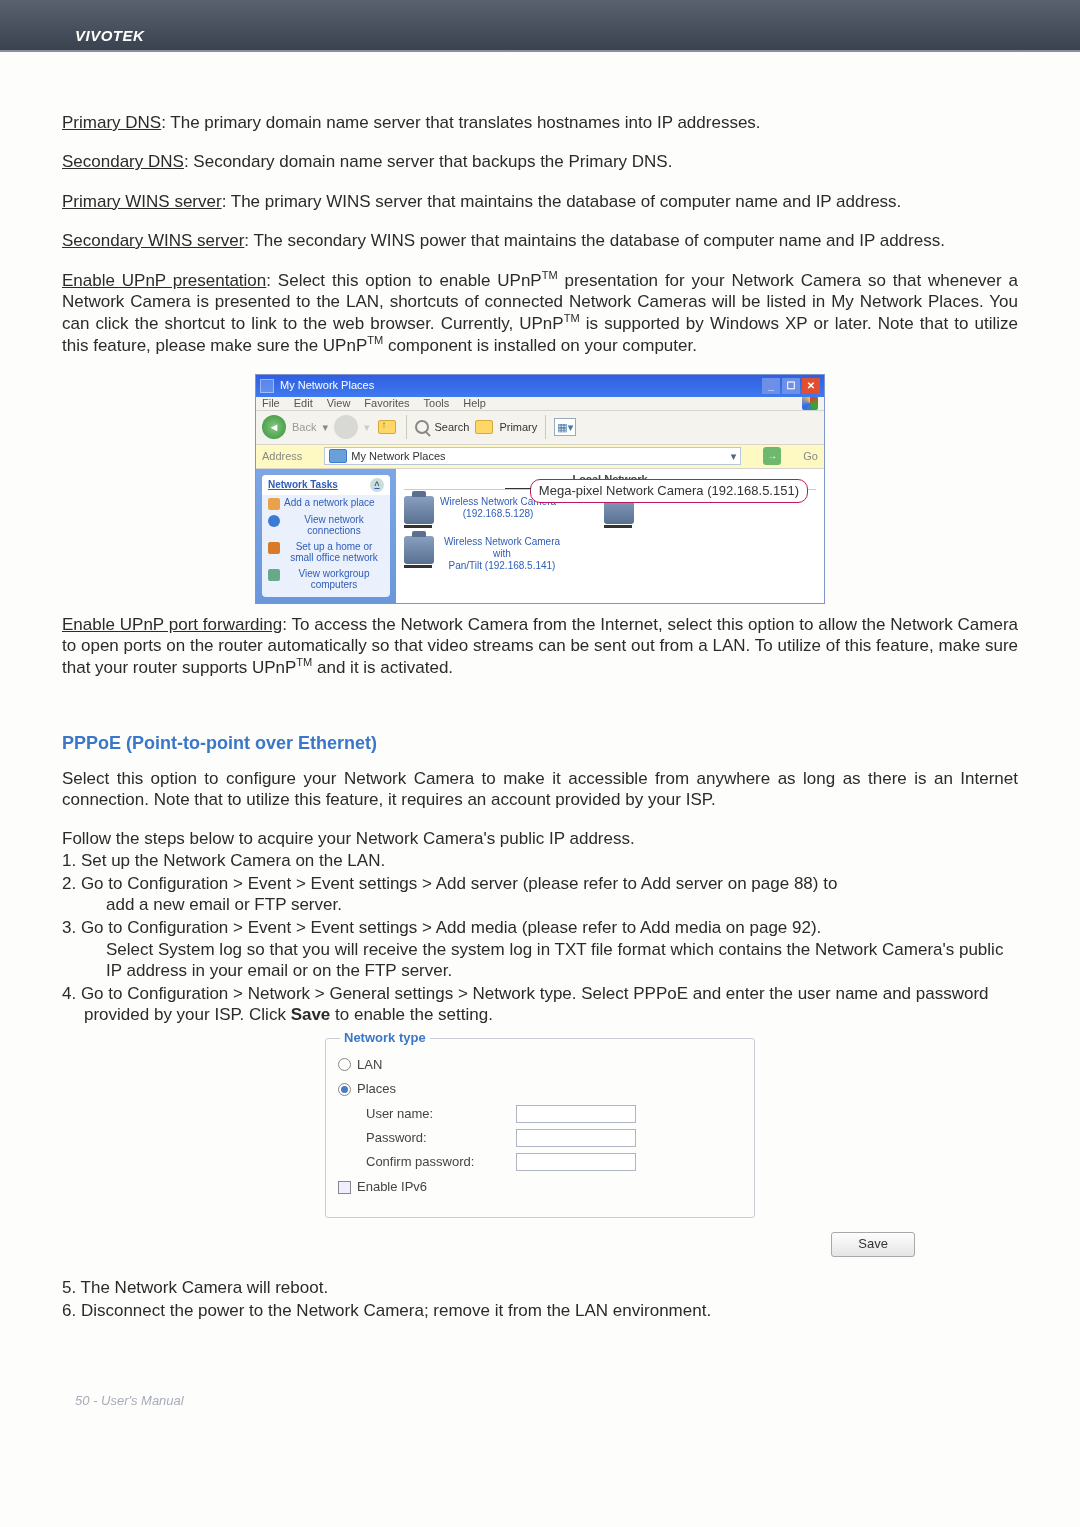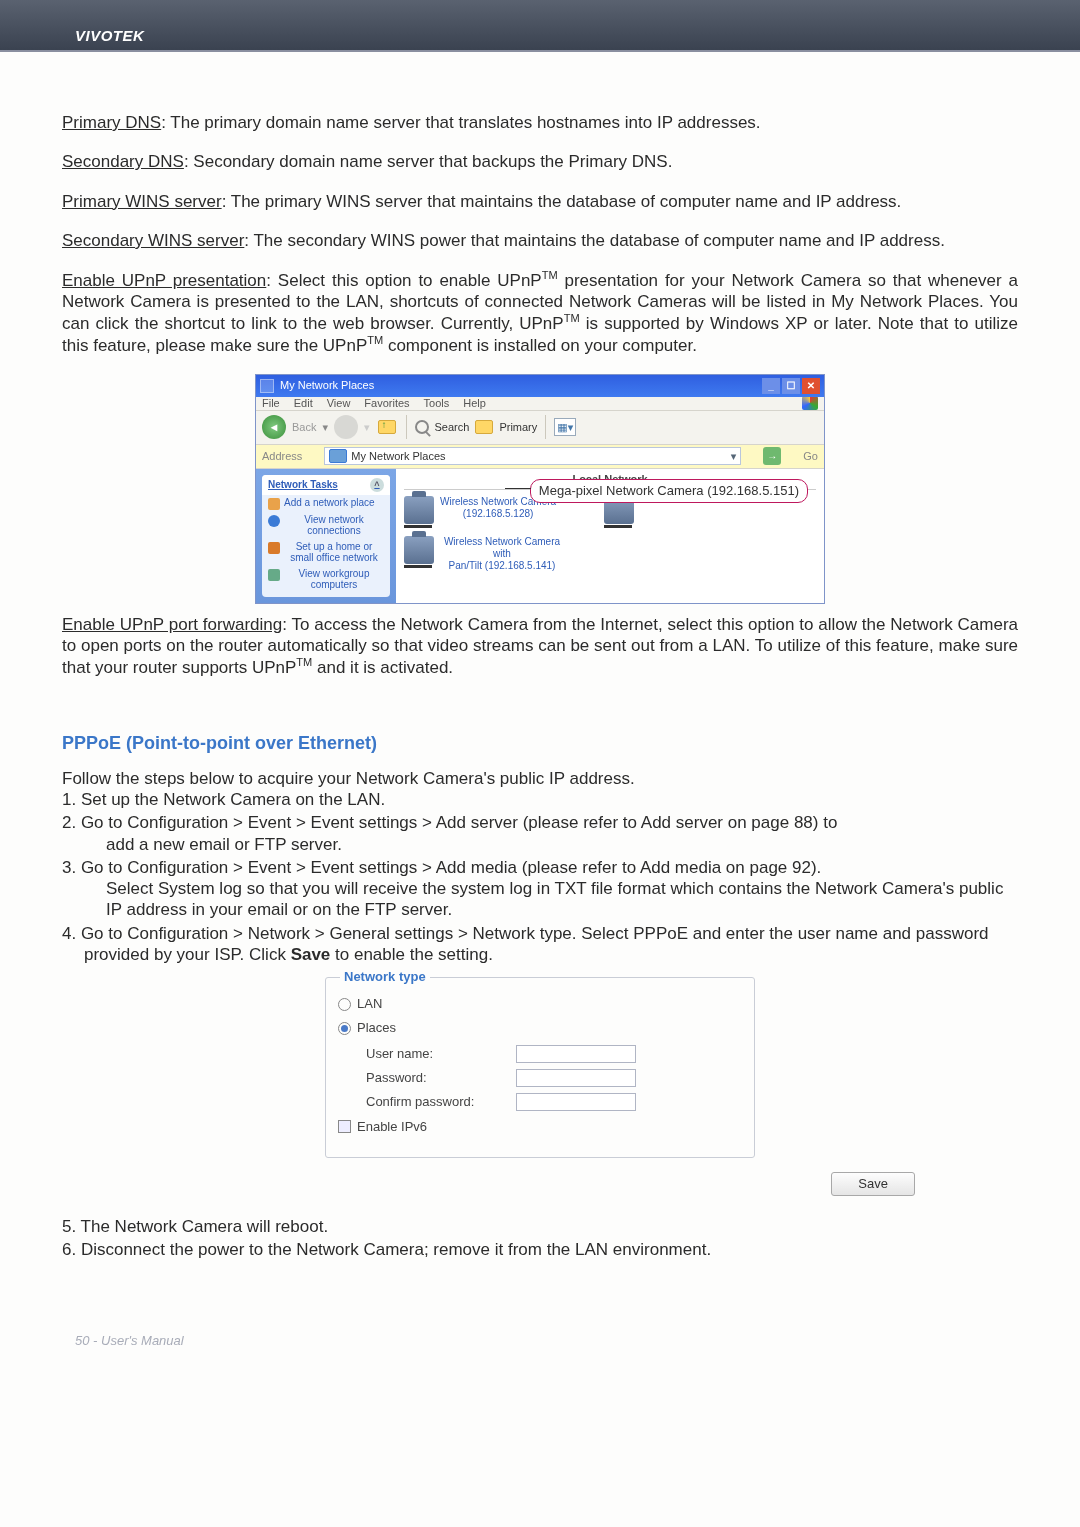--- a/index.html
+++ b/index.html
@@ -375,20 +375,21 @@
     </div>
   </div>
 
   <p class="para just">
     <span class="u">Enable UPnP port forwarding</span><span>: To access the Network Camera from the Internet, select this option to allow the Network Camera to open ports on the router automatically so that video streams can be sent out from a LAN. To utilize of this feature, make sure that your router supports UPnP</span><span class="sup">TM</span><span> and it is activated.</span>
   </p>
 
   <div style="height:24px;"></div>
 
   <h3 class="section-title">PPPoE (Point-to-point over Ethernet)</h3>
+  <p class="para just">Select this option to configure your Network Camera to make it accessible from anywhere as long as there is an Internet connection. Note that to utilize this feature, it requires an account provided by your ISP.</p>
 
   <p>Follow the steps below to acquire your Network Camera's public IP address.</p>
   <div class="ol-list">
     <div class="li">1. Set up the Network Camera on the LAN.</div>
     <div class="li">
       <span>2. Go to Configuration &gt; Event &gt; Event settings &gt; Add server (please refer to Add server on page 88) to</span>
       <span class="sub">add a new email or FTP server.</span>
     </div>
     <div class="li">
       <span>3. Go to Configuration &gt; Event &gt; Event settings &gt; Add media (please refer to Add media on page 92).</span>

